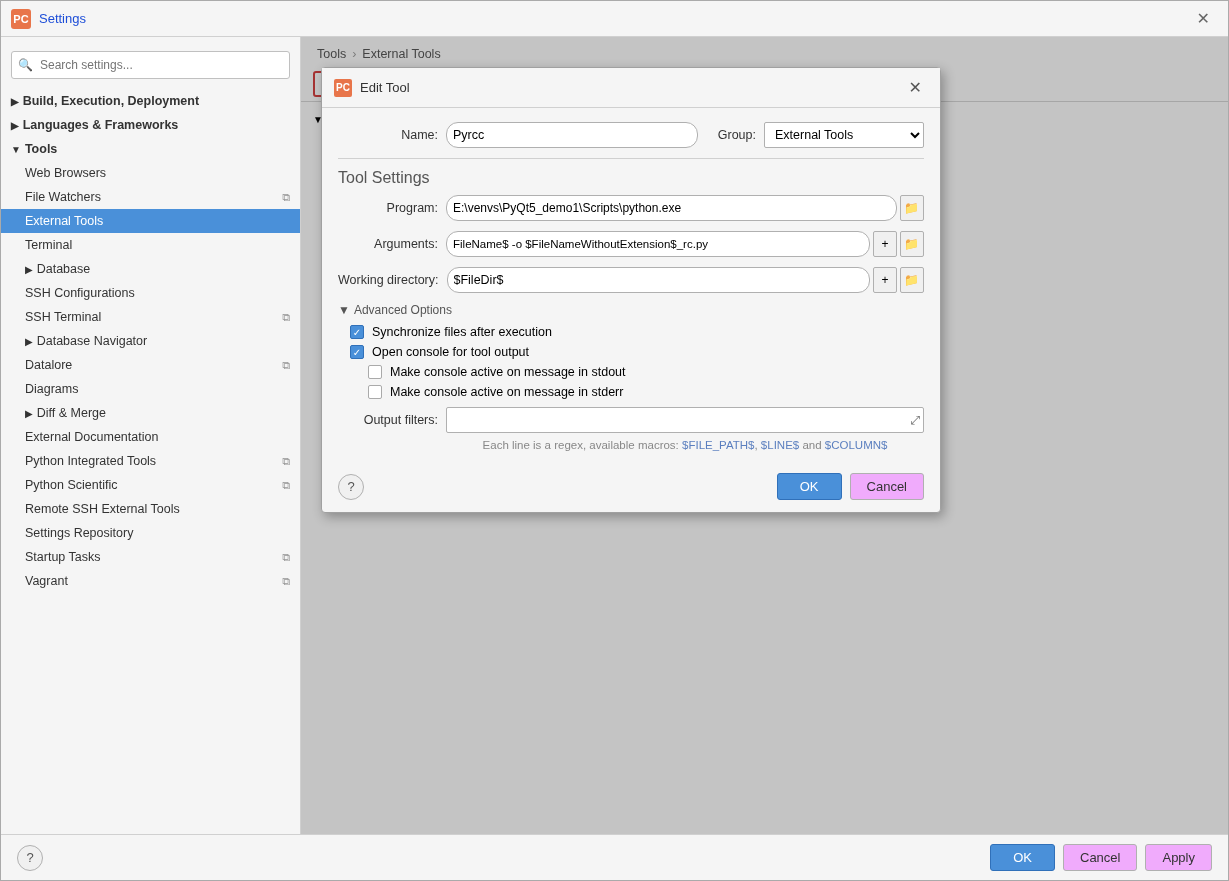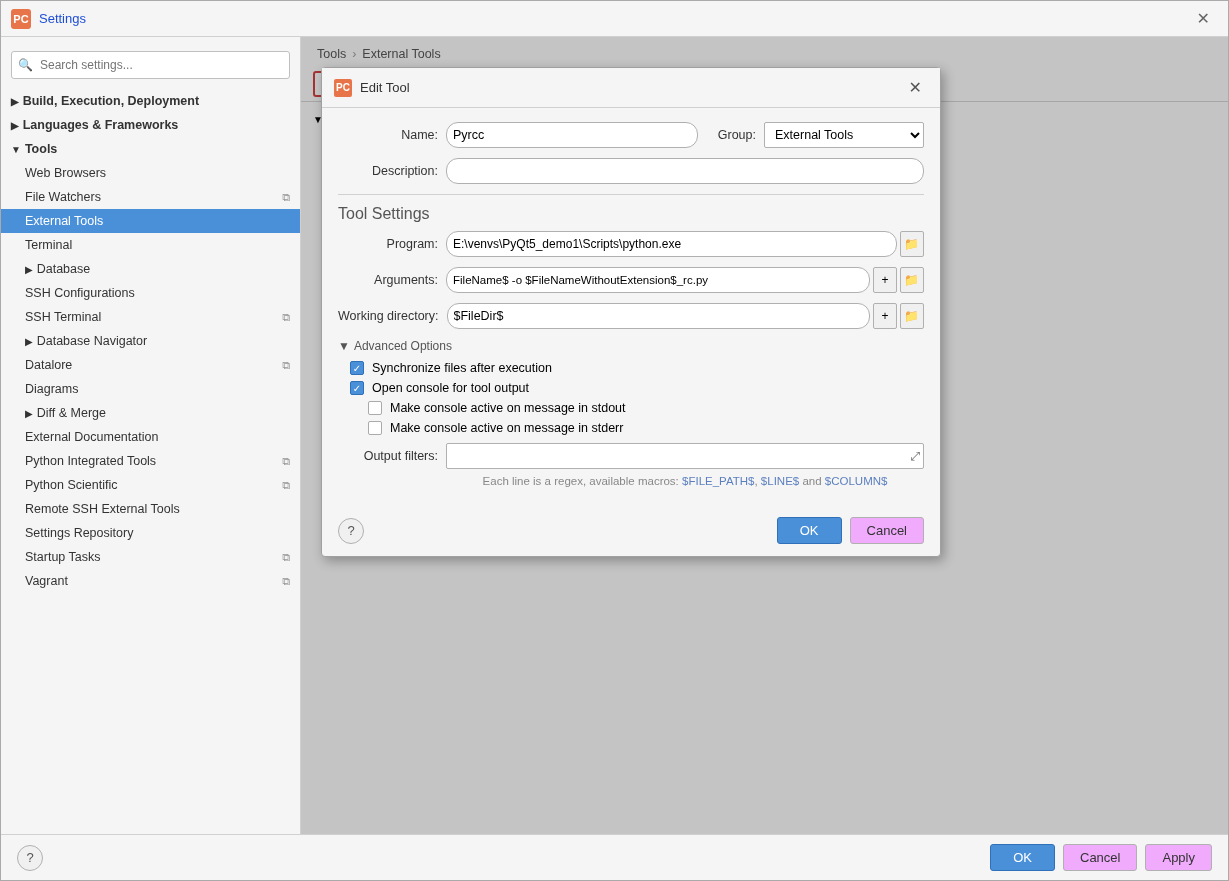--- a/index.html
+++ b/index.html
@@ -410,21 +410,21 @@
       transform: translateY(-50%);
       font-size: 12px;
       color: #666;
       cursor: pointer;
     }
 
     .macro-hint {
       text-align: center;
       font-size: 11.5px;
       color: #888;
-      margin-bottom: 8px;
+      margin-bottom: 0;
       padding-left: 108px;
     }
 
     .macro-hint span.macro {
       color: #5b7fbf;
     }
 
     .modal-footer {
       display: flex;
       justify-content: space-between;
@@ -653,24 +653,20 @@
 
             <div class="form-row">
               <label class="form-label">Name:</label>
               <input class="form-input" type="text" value="Pyrcc" style="flex: 1 1 0%;">
               <label class="form-label" style="min-width:50px;text-align:right;">Group:</label>
               <select class="form-select">
                 <option>External Tools</option>
               </select>
             </div>
 
-            <div class="form-row">
-              <label class="form-label">Description:</label>
-              <input class="form-input" type="text" style="flex: 1 1 0%;" value="">
-            </div>
 
             <hr class="section-divider">
 
             <div class="section-label">
               <span>Tool Settings</span>
             </div>
 
             <div class="form-row">
               <label class="form-label">Program:</label>
               <div class="input-with-btn">

